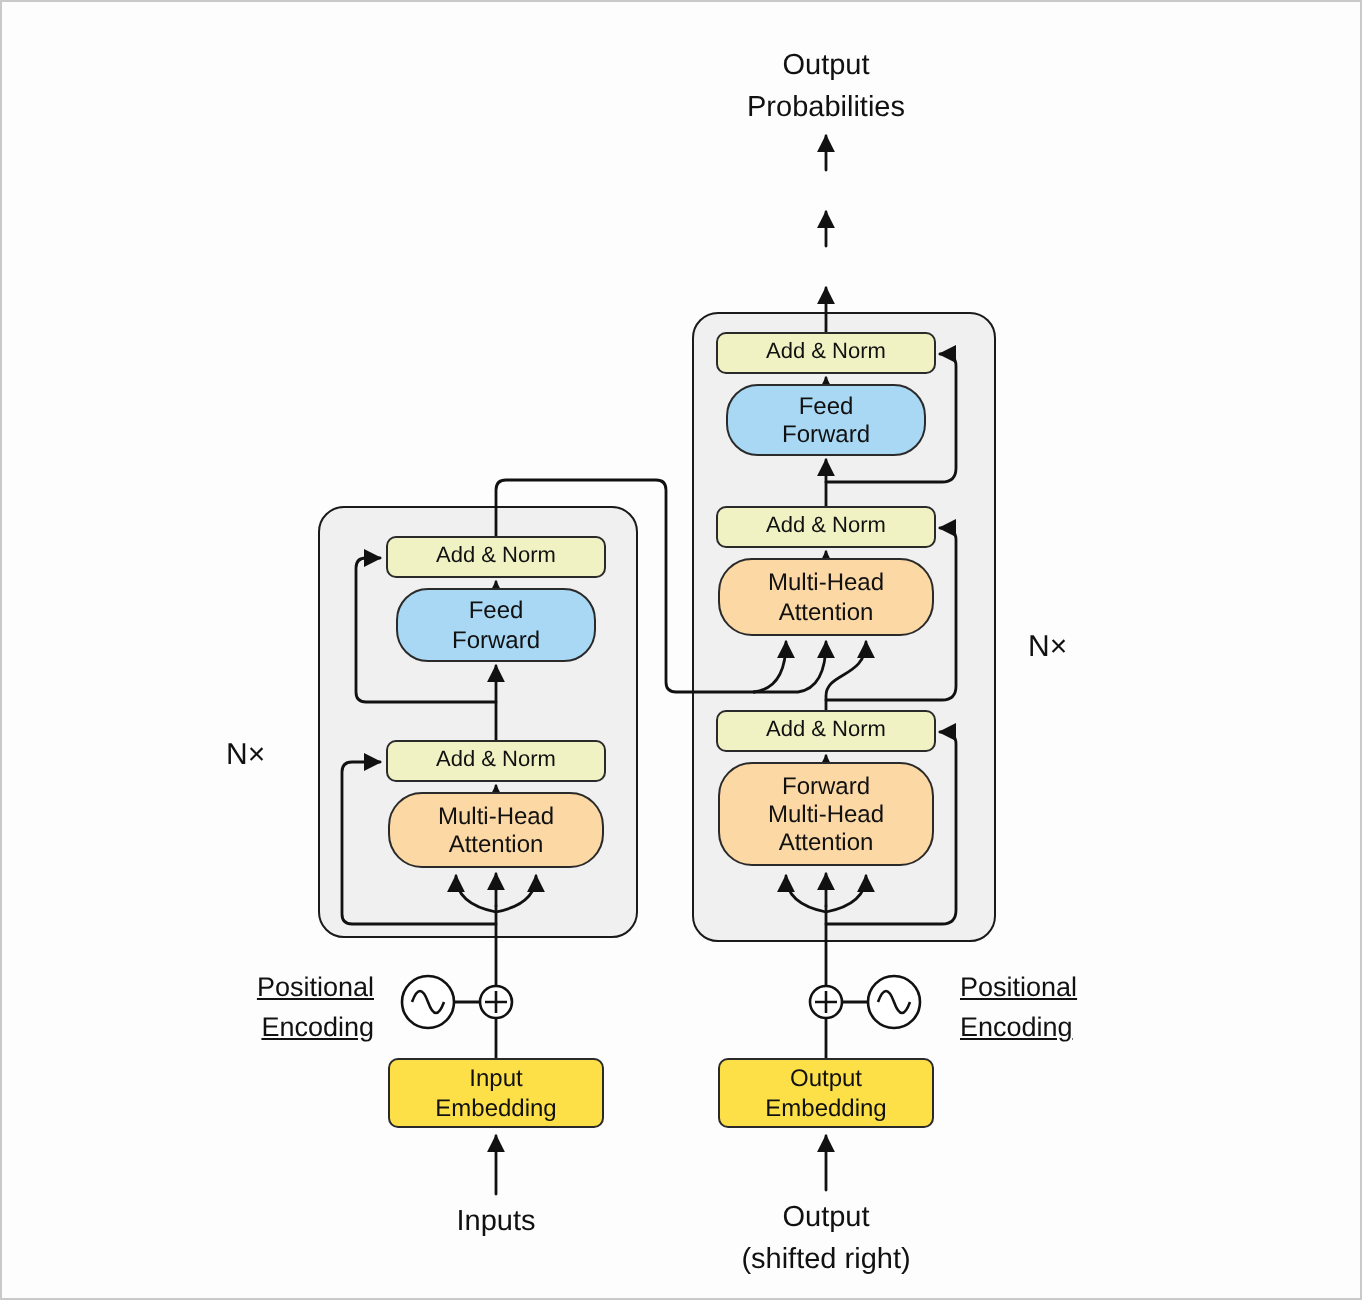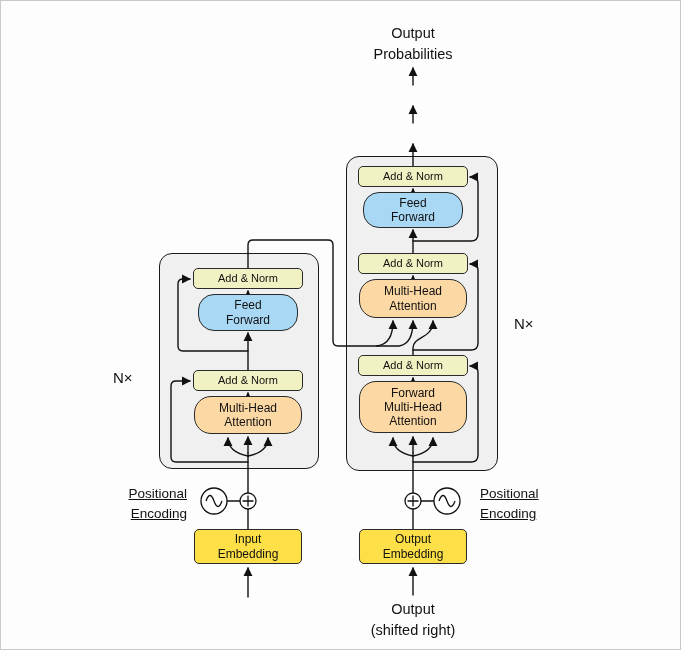--- a/index.html
+++ b/index.html
@@ -162,16 +162,17 @@
 Embedding</div>
 
   <div class="label center" style="left:332px; top:22px; width:160px;">Output
 Probabilities</div>
   <div class="label ntimes" style="left:112px; top:366px; width:40px;">N×</div>
   <div class="label ntimes" style="left:513px; top:312px; width:40px;">N×</div>
   <div class="label pos right" style="left:92px; top:483px; width:94px;">Positional
 Encoding</div>
   <div class="label pos" style="left:479px; top:483px; width:96px;">Positional
 Encoding</div>
+  <div class="label center" style="left:197px; top:600px; width:100px;">Inputs</div>
   <div class="label center" style="left:332px; top:598px; width:160px;">Output
 (shifted right)</div>
 
 </div>
 
 </body></html>

